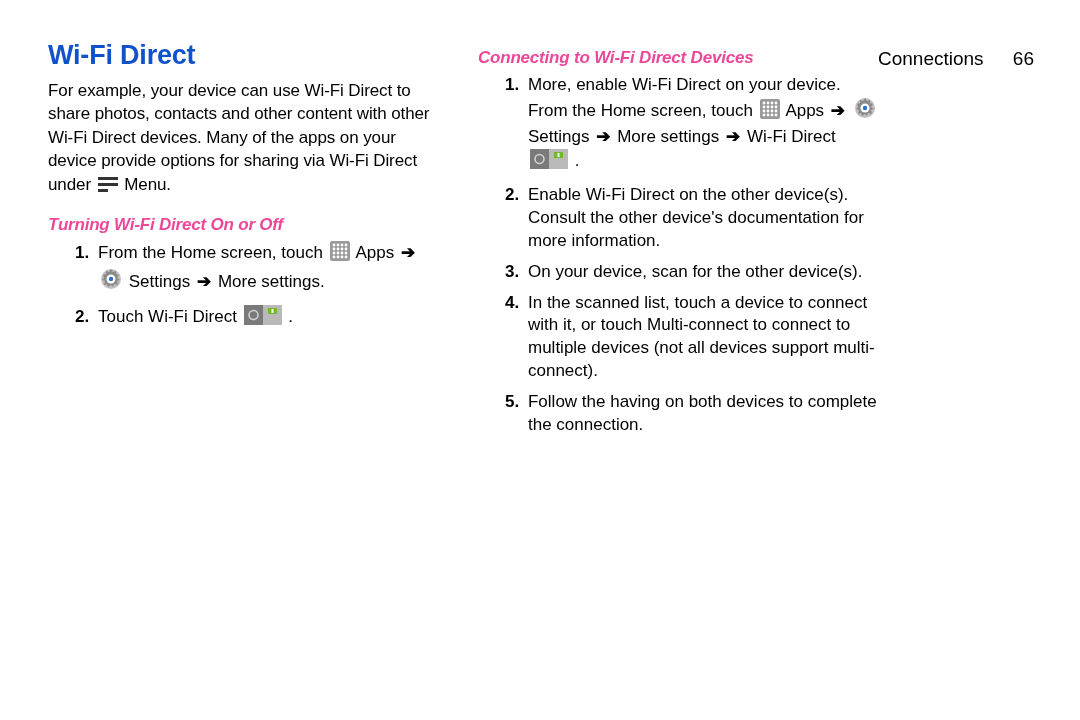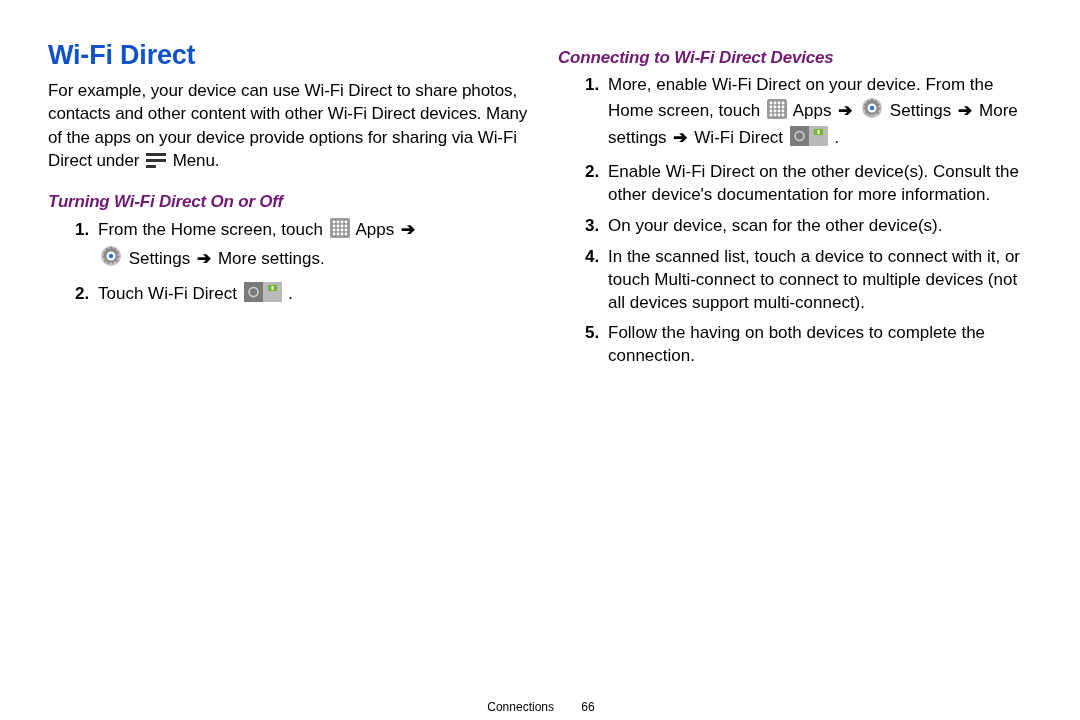--- a/index.html
+++ b/index.html
@@ -10,21 +10,21 @@
     color: #000;
     width: 1080px;
     height: 720px;
     overflow: hidden;
   }
   .page {
     display: flex;
     padding: 38px 42px 6px 48px;
     box-sizing: border-box;
     height: 100%;
-    flex-direction: column;
+    flex-direction: row;
   }
   .cols {
     display: flex;
     gap: 30px;
     flex: 1;
   }
   .col {
     flex: 1;
     min-width: 0;
   }
@@ -32,21 +32,21 @@
     font-size: 27px;
     font-weight: 900;
     color: #1052cb;
     margin: 2px 0 8px 0;
     letter-spacing: -0.2px;
   }
   h2 {
     font-size: 17px;
     font-weight: 900;
     font-style: italic;
-    color: #701a75;
+    color: #ec4899;
     margin: 16px 0 6px 0;
     letter-spacing: -0.2px;
   }
   h2.top {
     margin-top: 10px;
   }
   p {
     font-size: 17px;
     line-height: 1.38;
     margin: 6px 0;
@@ -71,21 +71,21 @@
     font-weight: 700;
     margin: 0 2px;
   }
   .icon {
     display: inline-block;
     vertical-align: -3px;
     margin: 0 2px;
   }
   .footer {
     text-align: center;
-    font-size: 12px;
+    font-size: 19px;
     color: #000;
     padding-top: 10px;
     padding-right: 4px;
   }
   .footer .sec { margin-right: 24px; }
 </style>
 </head>
 <body>
 
 <div class="page">

